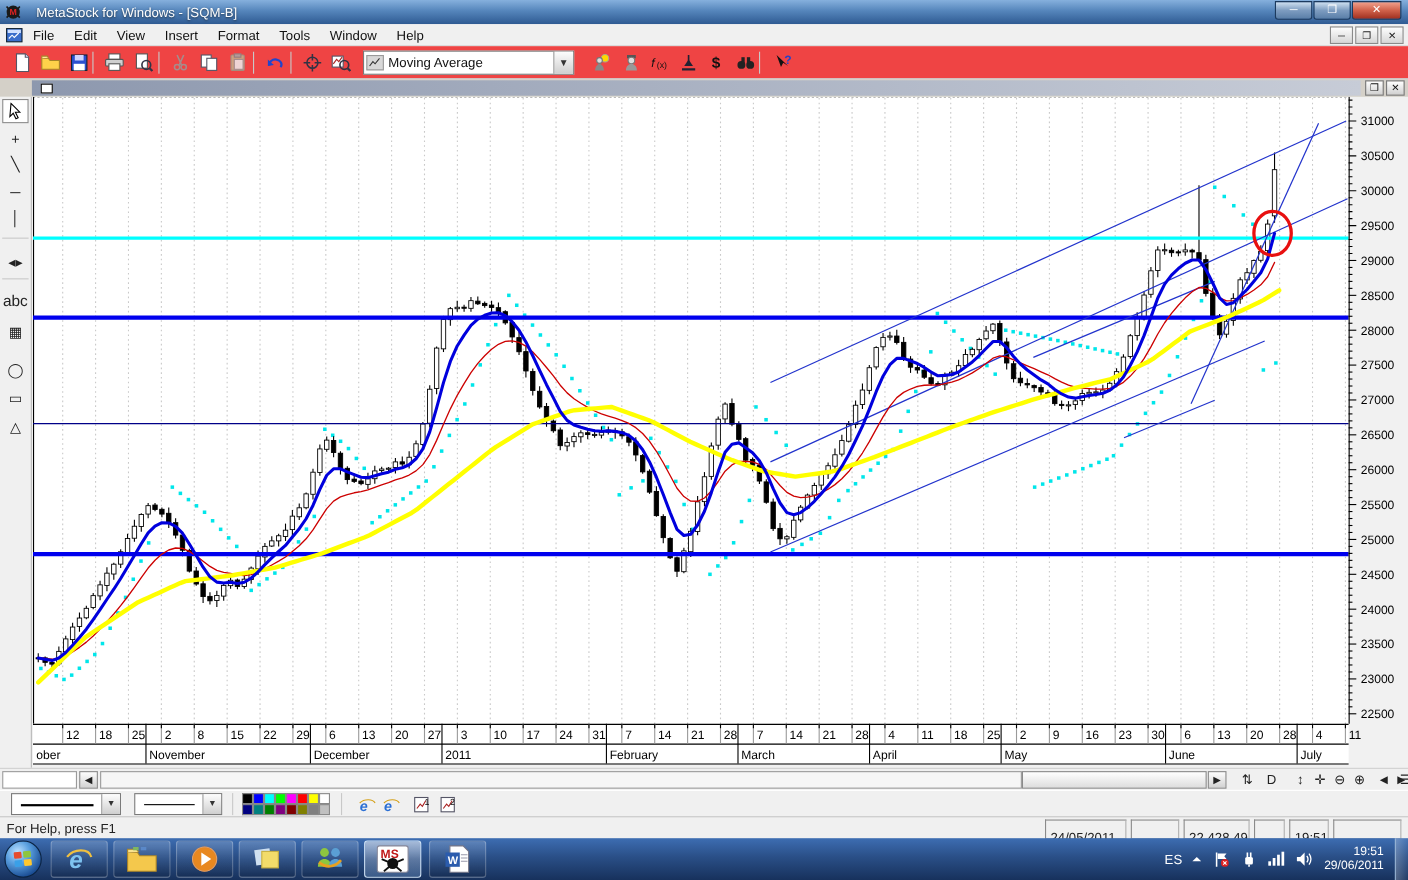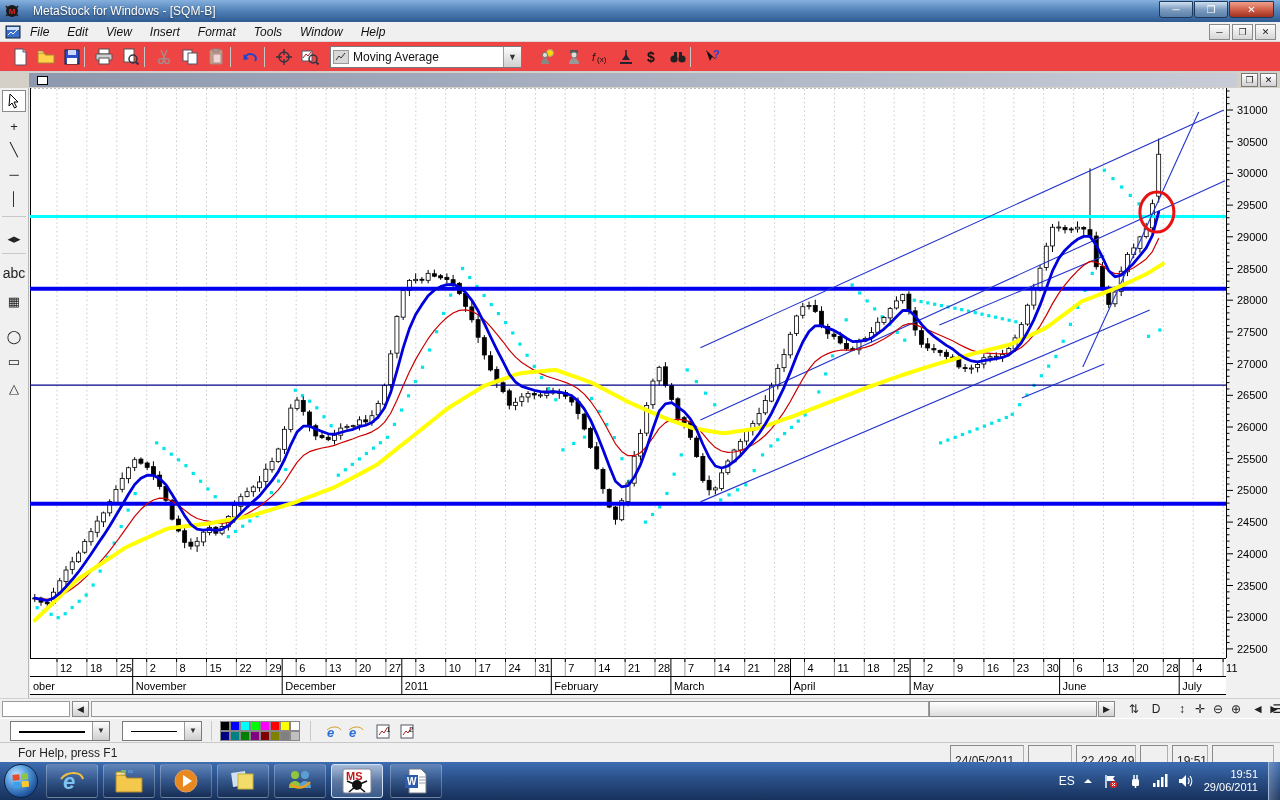--- a/index.html
+++ b/index.html
@@ -61,21 +61,21 @@
   #toolbar2{position:absolute;left:0;top:718px;width:1280px;height:24px;background:#f0f0f0;border-top:1px solid #fff;}
   .combo2{position:absolute;top:2px;height:20px;border:1px solid #7a7a7a;background:#fff;}
   .combo2 .line{position:absolute;left:8px;top:9px;height:2px;background:#000;}
   .combo2 .arrow{position:absolute;right:0;top:0;width:17px;height:18px;background:linear-gradient(#fdfdfd,#cfcfcf);
      border-left:1px solid #9a9a9a;font-size:8px;line-height:18px;text-align:center;color:#333;}
   #swatches{position:absolute;left:220px;top:2px;width:82px;height:20px;display:grid;grid-template-columns:repeat(8,10px);grid-template-rows:10px 10px;}
   .sw{width:10px;height:10px;border:1px solid #888;}
 
   
   #statusbar{position:absolute;left:0;top:742px;width:1280px;height:20px;background:#f0f0f0;border-top:1px solid #c8c8c8;font-size:12px;color:#222;}
-  #statusbar .help{position:absolute;left:6px;top:3px;margin-left:12px;}
+  #statusbar .help{position:absolute;left:6px;top:3px;}
   .scell{position:absolute;top:2px;height:16px;border:1px solid #b0b0b0;border-top-color:#8a8a8a;border-left-color:#8a8a8a;
      background:#f0f0f0;font-size:12px;color:#222;padding:8px 4px;line-height:14px;}
 
   
   #taskbar{position:absolute;left:0;top:762px;width:1280px;height:38px;
      background:linear-gradient(#3d6db2 0%,#2a4f87 45%,#17315c 100%);}
   #startorb{position:absolute;left:4px;top:2px;width:34px;height:34px;border-radius:50%;
      background:radial-gradient(circle at 35% 30%,#bfe2ff 0%,#5aa0e0 35%,#1c4f96 75%,#0c2a58 100%);
      border:1px solid #0a2342;display:flex;align-items:center;justify-content:center;}
   .taskbtn{position:absolute;top:2px;width:52px;height:34px;border-radius:3px;border:1px solid rgba(255,255,255,.25);
@@ -106,21 +106,21 @@
       <div class="winbtn close">✕</div>
     </div>
   </div>
 
   <div id="menubar">
     <svg width="16" height="14" style="margin-left:5px" viewBox="0 0 16 14">
       <rect x="1" y="1" width="14" height="12" fill="#3a6ecc" stroke="#123"></rect>
         <rect x="2" y="2" width="12" height="3" fill="#cfe0ff"></rect>
       <path d="M3 10l3-3 2 2 4-4" stroke="#fff" fill="none"></path>
     </svg>
-    <div id="menu-items" style="display: flex; font-style: italic;">
+    <div id="menu-items" style="display: flex;">
         <div class="menu-item">File</div>
         <div class="menu-item">Edit</div>
         <div class="menu-item">View</div>
         <div class="menu-item">Insert</div>
         <div class="menu-item">Format</div>
         <div class="menu-item">Tools</div>
         <div class="menu-item">Window</div>
         <div class="menu-item">Help</div>
       </div>
     <div class="mdibtns">

